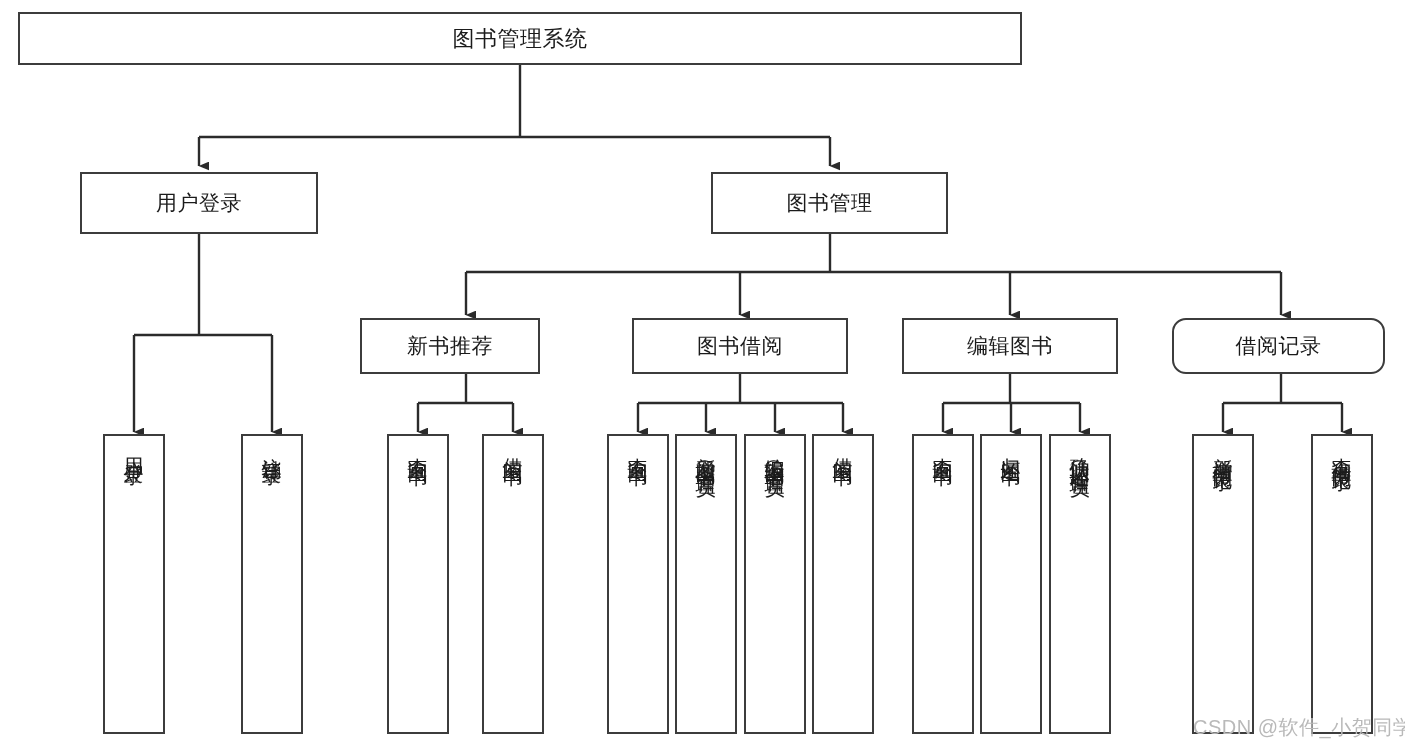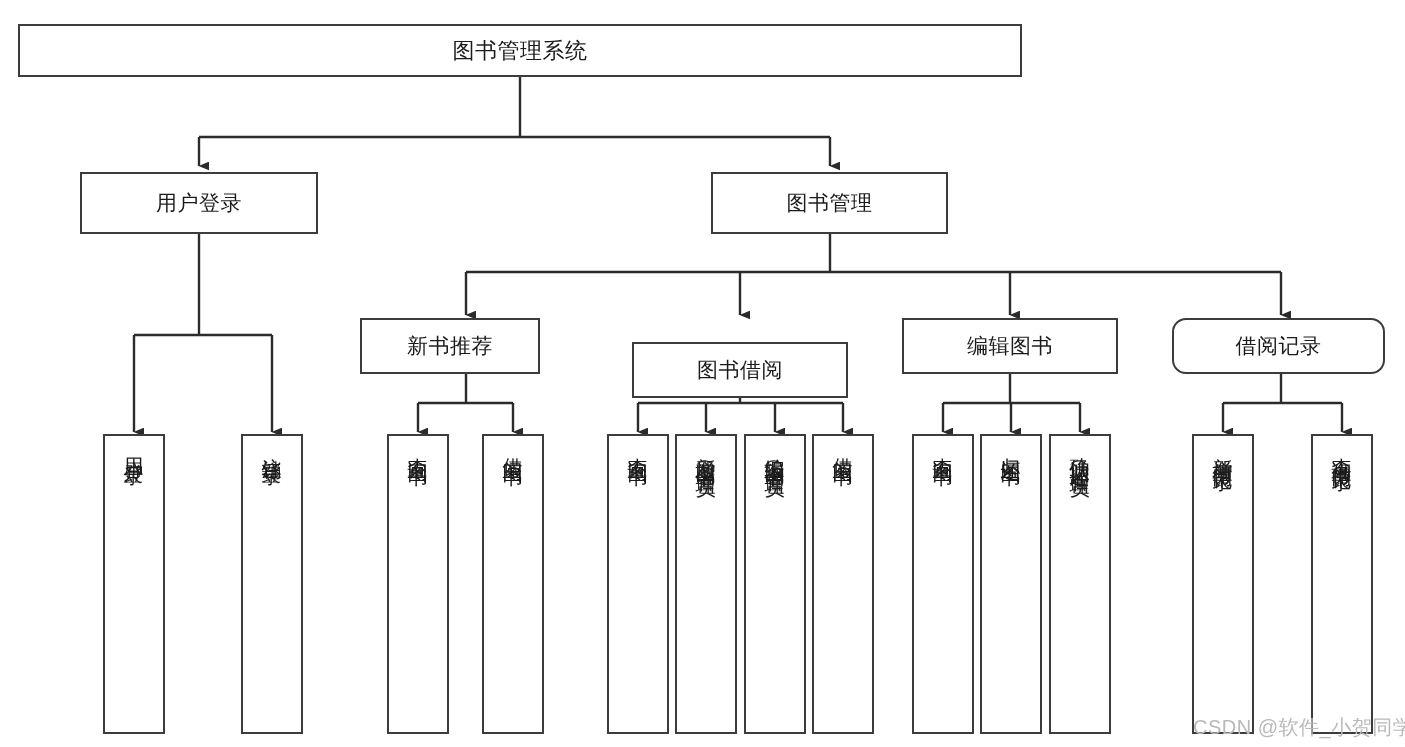--- a/index.html
+++ b/index.html
@@ -111,35 +111,35 @@
       <path d="M 1011 403 L 1011 432" marker-end="url(#arrow)"></path>
       <path d="M 1080 403 L 1080 432" marker-end="url(#arrow)"></path>
 
       <path d="M 1281 374 L 1281 403"></path>
       <path d="M 1223 403 L 1342 403"></path>
       <path d="M 1223 403 L 1223 432" marker-end="url(#arrow)"></path>
       <path d="M 1342 403 L 1342 432" marker-end="url(#arrow)"></path>
     </g>
   </svg>
 
-  <div class="node h root" style="left:18px; top:24px; width:1004px; height:53px;">
+  <div class="node h root" style="left:18px; top:12px; width:1004px; height:53px;">
     <span>图书管理系统</span>
   </div>
 
   <div class="node h" style="left:80px; top:172px; width:238px; height:62px;">
     <span>用户登录</span>
   </div>
   <div class="node h" style="left:711px; top:172px; width:237px; height:62px;">
     <span>图书管理</span>
   </div>
 
   <div class="node h" style="left:360px; top:318px; width:180px; height:56px;text-align:right;">
     <span>新书推荐</span>
   </div>
-  <div class="node h" style="left:632px; top:318px; width:216px; height:56px;margin-top:24px;">
+  <div class="node h" style="left:632px; top:318px; width:216px; height:56px;">
     <span>图书借阅</span>
   </div>
   <div class="node h" style="left:902px; top:318px; width:216px; height:56px;">
     <span>编辑图书</span>
   </div>
   <div class="node h" style="left:1172px; top:318px; width:213px; height:56px;border-radius:14px;">
     <span>借阅记录</span>
   </div>
 
   <div class="node v" style="left:103px; top:434px; width:62px; height:300px;">

